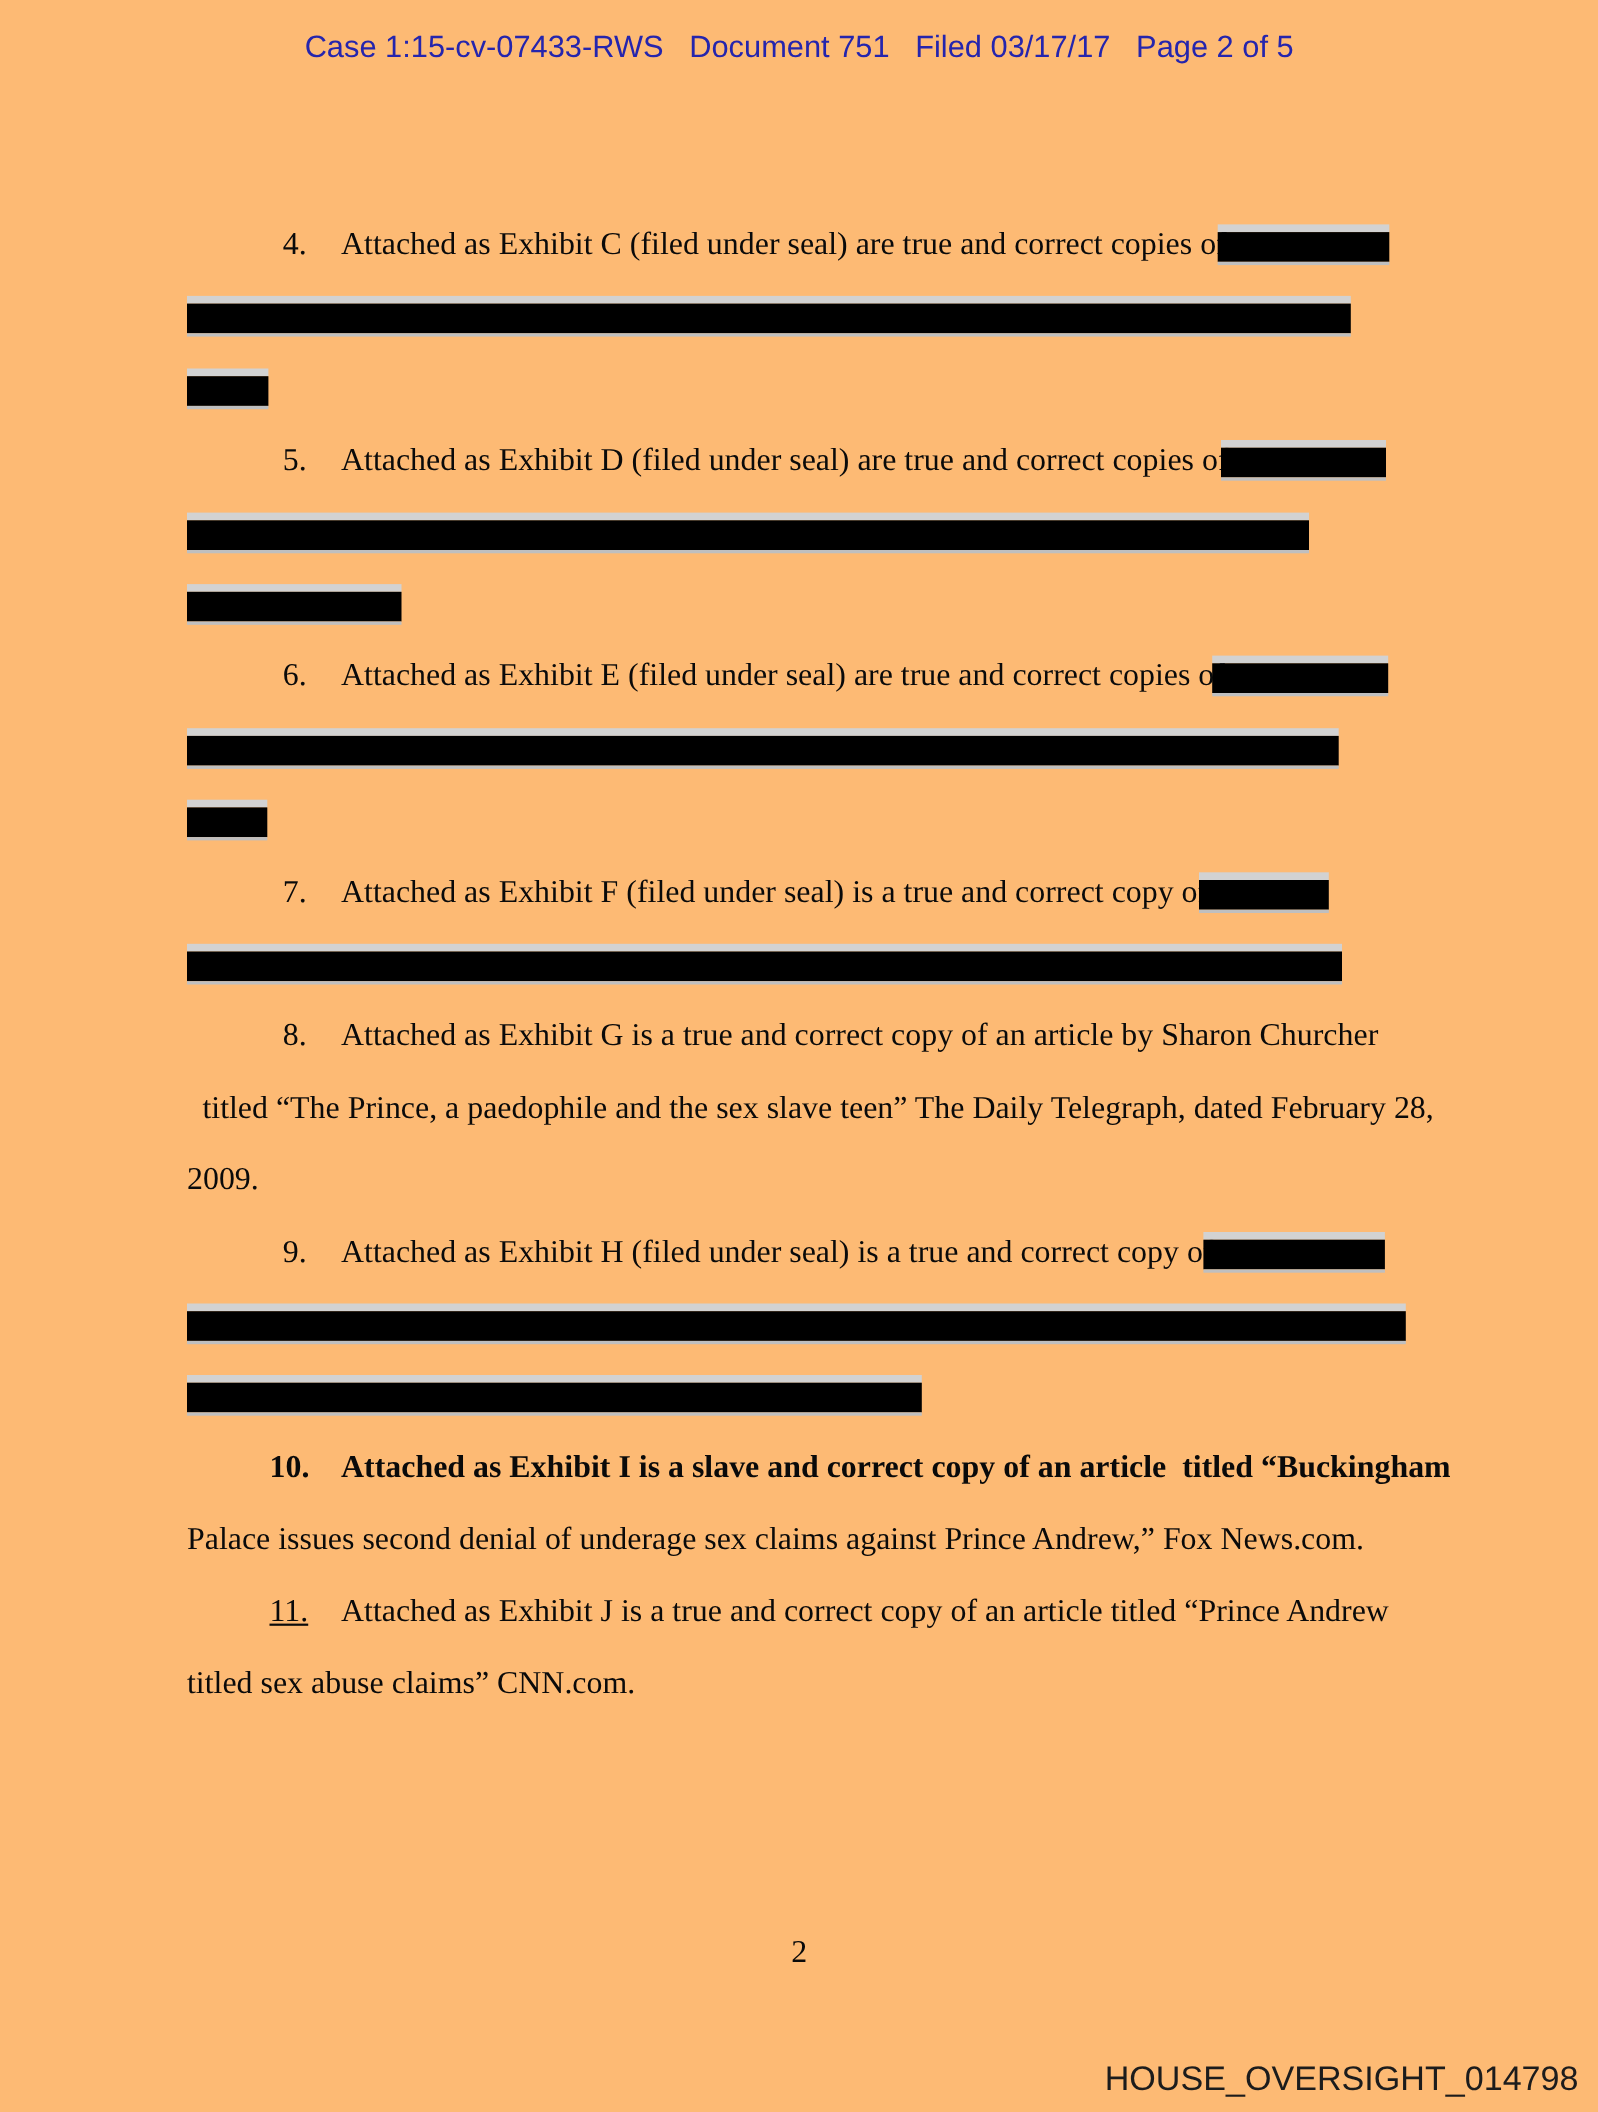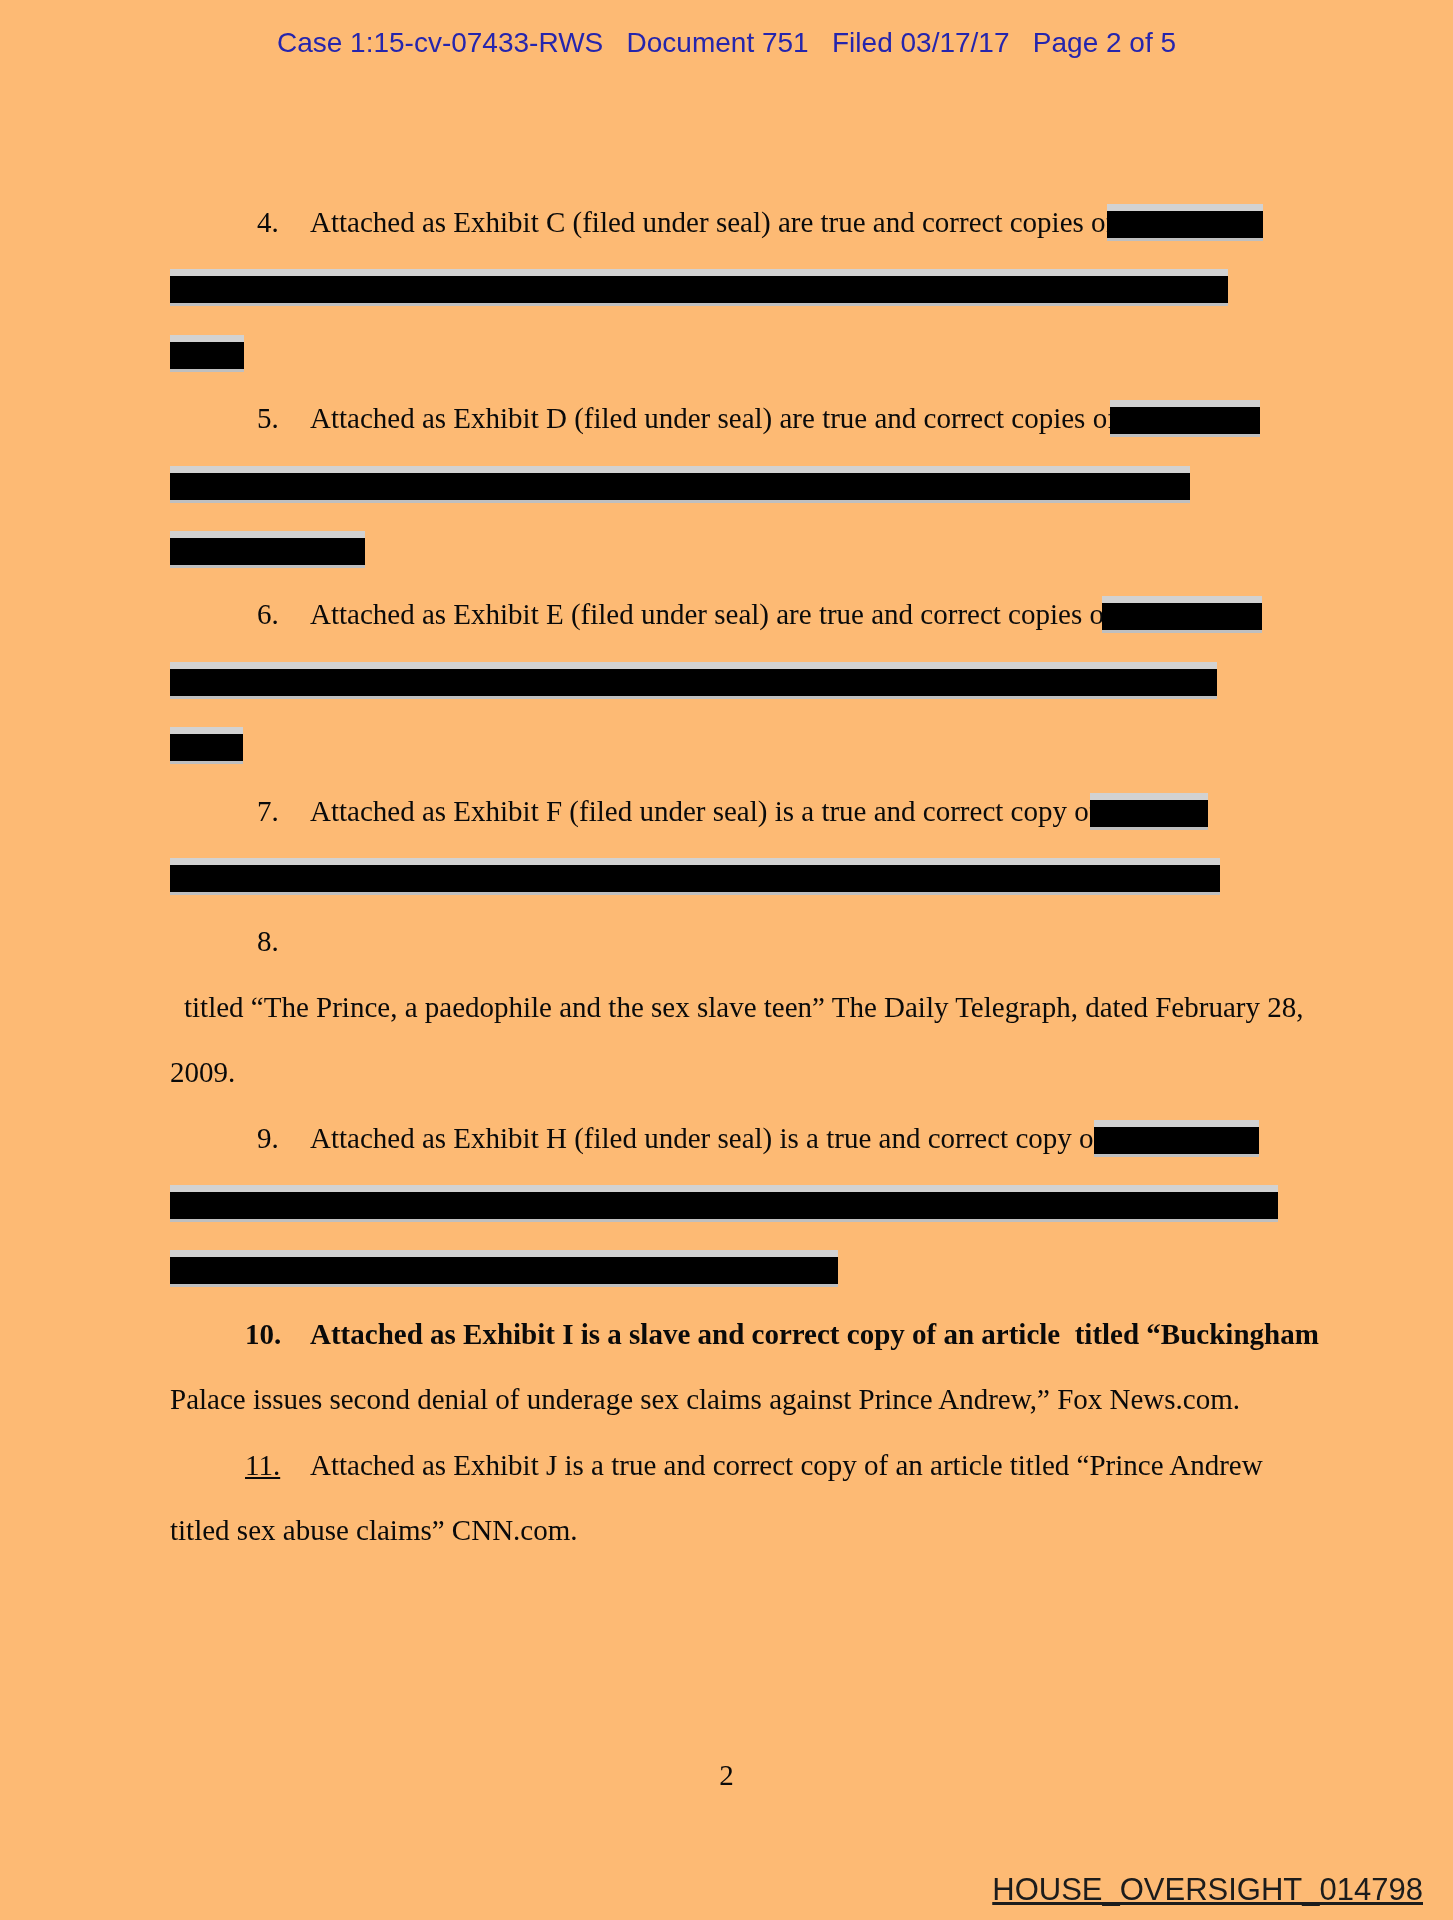--- a/index.html
+++ b/index.html
@@ -50,26 +50,25 @@
     top: 1758px;
     left: 0;
     width: 1453px;
     text-align: center;
     font-size: 29px;
     line-height: 34px;
   }
   .bates-stamp {
     position: absolute;
     top: 1872px;
-    right: 30px;
+    right: 18px;
     font-family: "Liberation Sans", "DejaVu Sans", sans-serif;
     font-size: 31px;
     line-height: 36px;
     color: #1c1c1c;
-    text-decoration: underline;
   }
 </style>
 </head>
 <body>
 
 <div id="page">
   <div class="ecf-header">Case 1:15-cv-07433-RWS   Document 751   Filed 03/17/17   Page 2 of 5</div>
 
   <div id="body-lines">
       <div class="line" style="top: 204px;">
@@ -152,20 +151,21 @@
       </div>
       <div class="line" style="top: 858px;">
         <div class="redaction" style="left: 170px; width: 1050px;">
           <div class="cap"></div>
           <div class="ink"></div>
           <div class="base"></div>
         </div>
       </div>
       <div class="line" style="top: 923px;">
         <span class="para-number" style="left: 257px;">8.</span>
+        <span class="para-text" style="left: 310px;">Attached as Exhibit G is a true and correct copy of an article by Sharon Churcher</span>
       </div>
       <div class="line" style="top: 989px;">
         <span class="body-text" style="left: 184px;">titled “The Prince, a paedophile and the sex slave teen” The Daily Telegraph, dated February 28,</span>
       </div>
       <div class="line" style="top: 1054px;">
         <span class="body-text" style="left: 170px;">2009.</span>
       </div>
       <div class="line" style="top: 1120px;">
         <span class="para-number" style="left: 257px;">9.</span>
         <span class="para-text" style="left: 310px;">Attached as Exhibit H (filed under seal) is a true and correct copy of</span>

